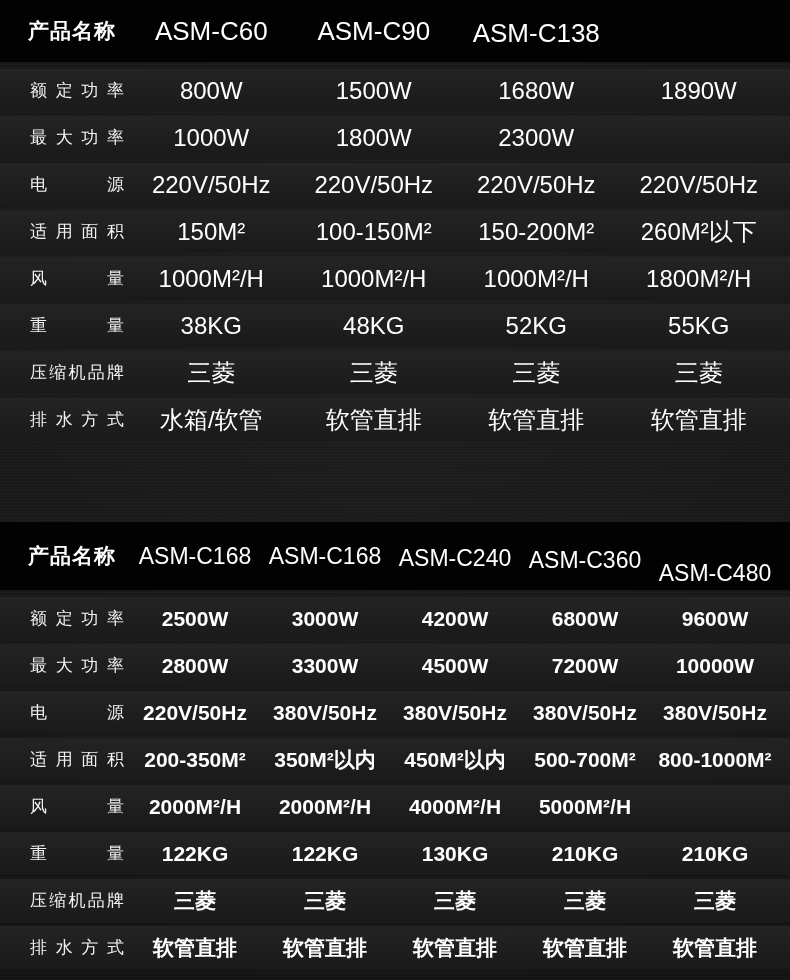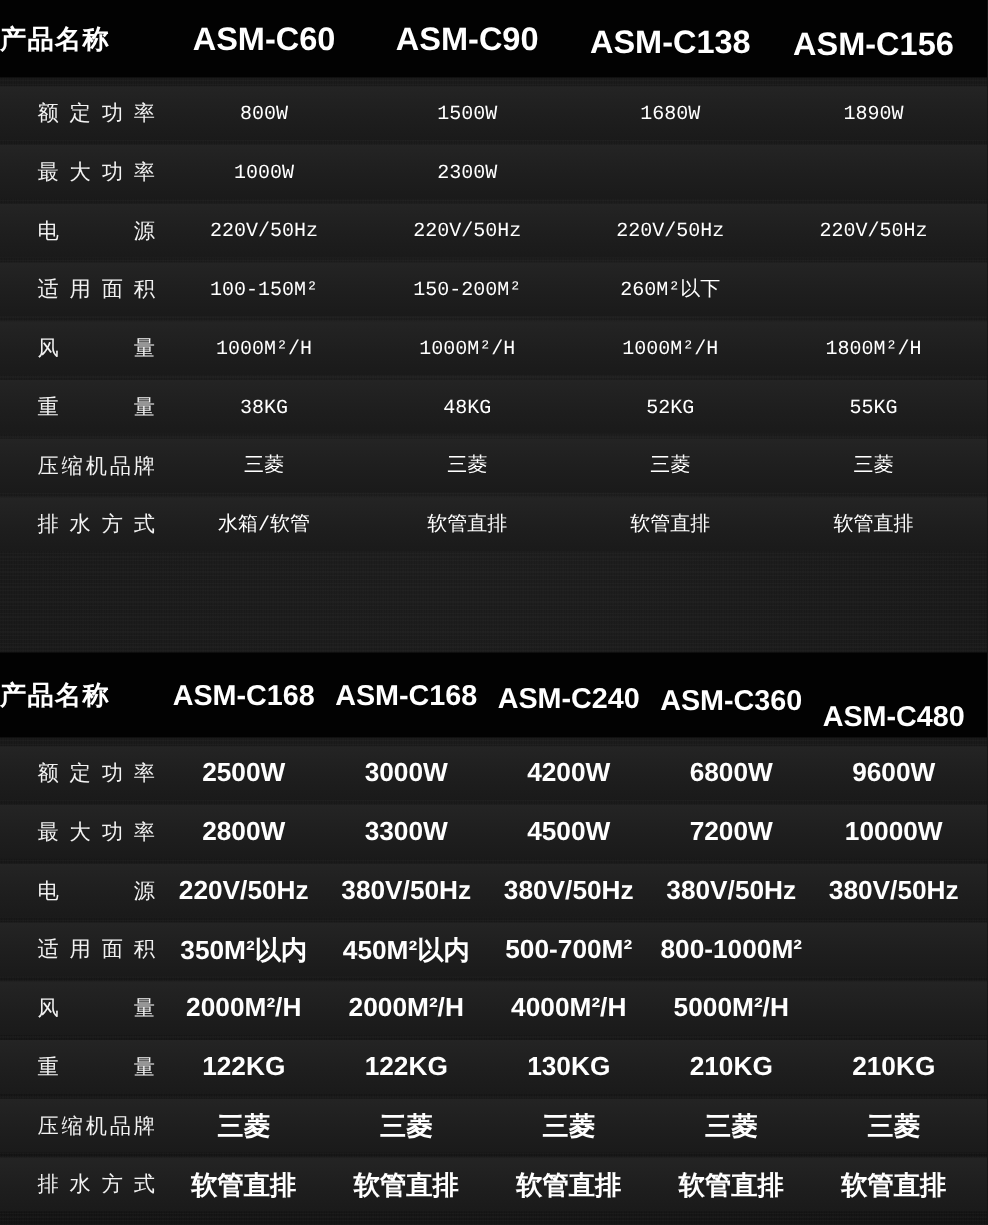--- a/index.html
+++ b/index.html
@@ -26,29 +26,30 @@
     display: flex;
     align-items: center;
     height: 62px;
     background: #020202;
     padding-right: 10px;
   }
   .spec-table:nth-of-type(2) .table-header { height: 68px; }
 
   .header-label {
     flex: 0 0 130px;
+    padding-left: 28px;
     color: #ffffff;
     font-size: 21px;
     font-weight: bold;
     letter-spacing: 1px;
   }
 
   .product-name {
     color: #ffffff;
-    font-weight: bold;
+    font-weight: normal;
     text-align: center;
     white-space: nowrap;
   }
   .cols-4 .product-name { width: 162.5px; font-size: 26px; }
   .cols-5 .product-name { width: 130px; font-size: 23px; }
   .table-header .product-name:nth-child(4) { transform: translateY(2px); }
   .table-header .product-name:nth-child(5) { transform: translateY(4px); }
   .table-header .product-name:nth-child(6) { transform: translateY(5px); margin-top: 24px; }
 
   .rows { margin-top: 7px; }
@@ -71,35 +72,34 @@
     color: #f2f2f2;
     font-size: 17px;
   }
   .row-label .ch { display: inline-block; }
 
   .cell-value {
     color: #ffffff;
     text-align: center;
     white-space: nowrap;
   }
-  .cols-4 .cell-value { width: 162.5px; font-size: 16px; font-family: Liberation Mono, monospace; }
+  .cols-4 .cell-value { width: 162.5px; font-size: 24px; }
   .cols-5 .cell-value { width: 130px; font-size: 21px; font-weight: bold; }
 </style>
 </head>
 <body>
 
 <div class="page">
 
     <section class="spec-table cols-4">
       <div class="table-header">
         <span class="header-label">产品名称</span>
       <span class="product-name">ASM-C60</span>
         <span class="product-name">ASM-C90</span>
         <span class="product-name">ASM-C138</span>
-        <span class="product-name">ASM-C156</span>
       </div>
       <div class="rows">
         <div class="table-row">
           <span class="row-label">
             <span class="ch">额</span>
             <span class="ch">定</span>
             <span class="ch">功</span>
             <span class="ch">率</span>
           </span>
           <span class="cell-value">800W</span>
@@ -108,39 +108,41 @@
           <span class="cell-value">1890W</span>
         </div>
         <div class="table-row">
           <span class="row-label">
             <span class="ch">最</span>
             <span class="ch">大</span>
             <span class="ch">功</span>
             <span class="ch">率</span>
           </span>
           <span class="cell-value">1000W</span>
+          <span class="cell-value">1800W</span>
           <span class="cell-value">2300W</span>
         </div>
         <div class="table-row">
           <span class="row-label">
             <span class="ch">电</span>
             <span class="ch">源</span>
           </span>
           <span class="cell-value">220V/50Hz</span>
           <span class="cell-value">220V/50Hz</span>
           <span class="cell-value">220V/50Hz</span>
           <span class="cell-value">220V/50Hz</span>
         </div>
         <div class="table-row">
           <span class="row-label">
             <span class="ch">适</span>
             <span class="ch">用</span>
             <span class="ch">面</span>
             <span class="ch">积</span>
           </span>
+          <span class="cell-value">150M²</span>
           <span class="cell-value">100-150M²</span>
           <span class="cell-value">150-200M²</span>
           <span class="cell-value">260M²以下</span>
         </div>
         <div class="table-row">
           <span class="row-label">
             <span class="ch">风</span>
             <span class="ch">量</span>
           </span>
           <span class="cell-value">1000M²/H</span>
@@ -233,20 +235,21 @@
           <span class="cell-value">380V/50Hz</span>
           <span class="cell-value">380V/50Hz</span>
         </div>
         <div class="table-row">
           <span class="row-label">
             <span class="ch">适</span>
             <span class="ch">用</span>
             <span class="ch">面</span>
             <span class="ch">积</span>
           </span>
+          <span class="cell-value">200-350M²</span>
           <span class="cell-value">350M²以内</span>
           <span class="cell-value">450M²以内</span>
           <span class="cell-value">500-700M²</span>
           <span class="cell-value">800-1000M²</span>
         </div>
         <div class="table-row">
           <span class="row-label">
             <span class="ch">风</span>
             <span class="ch">量</span>
           </span>

